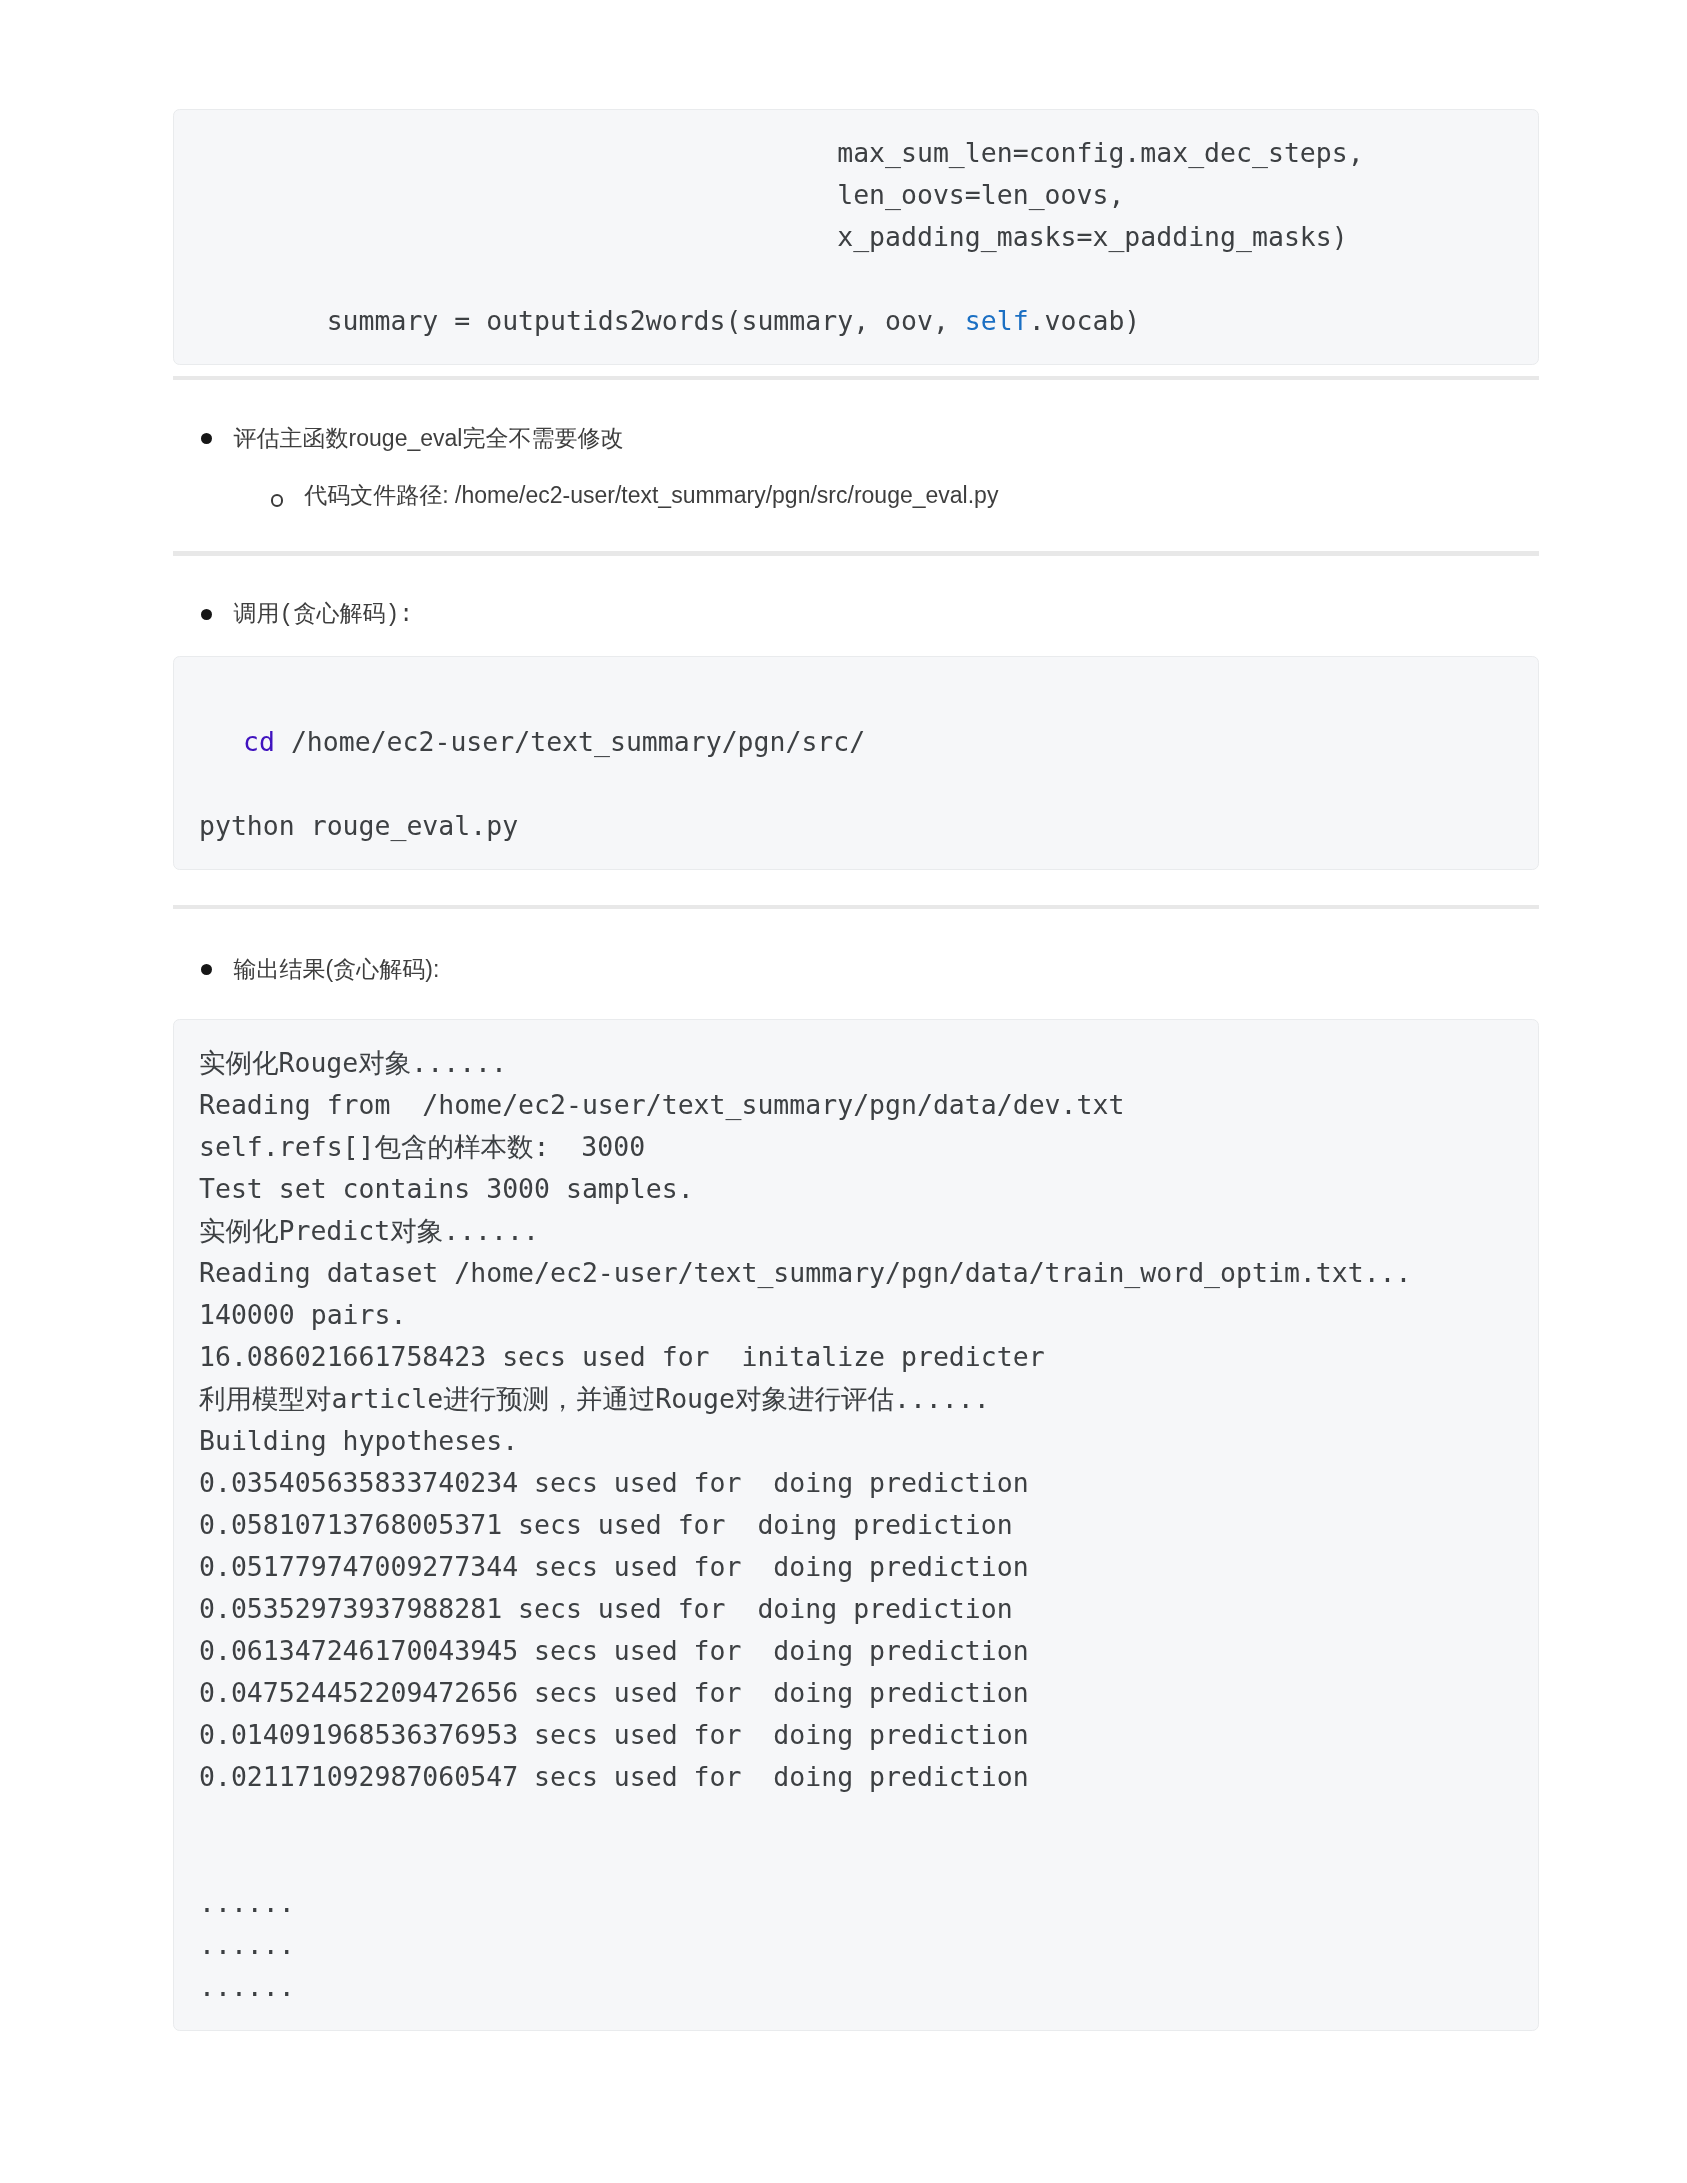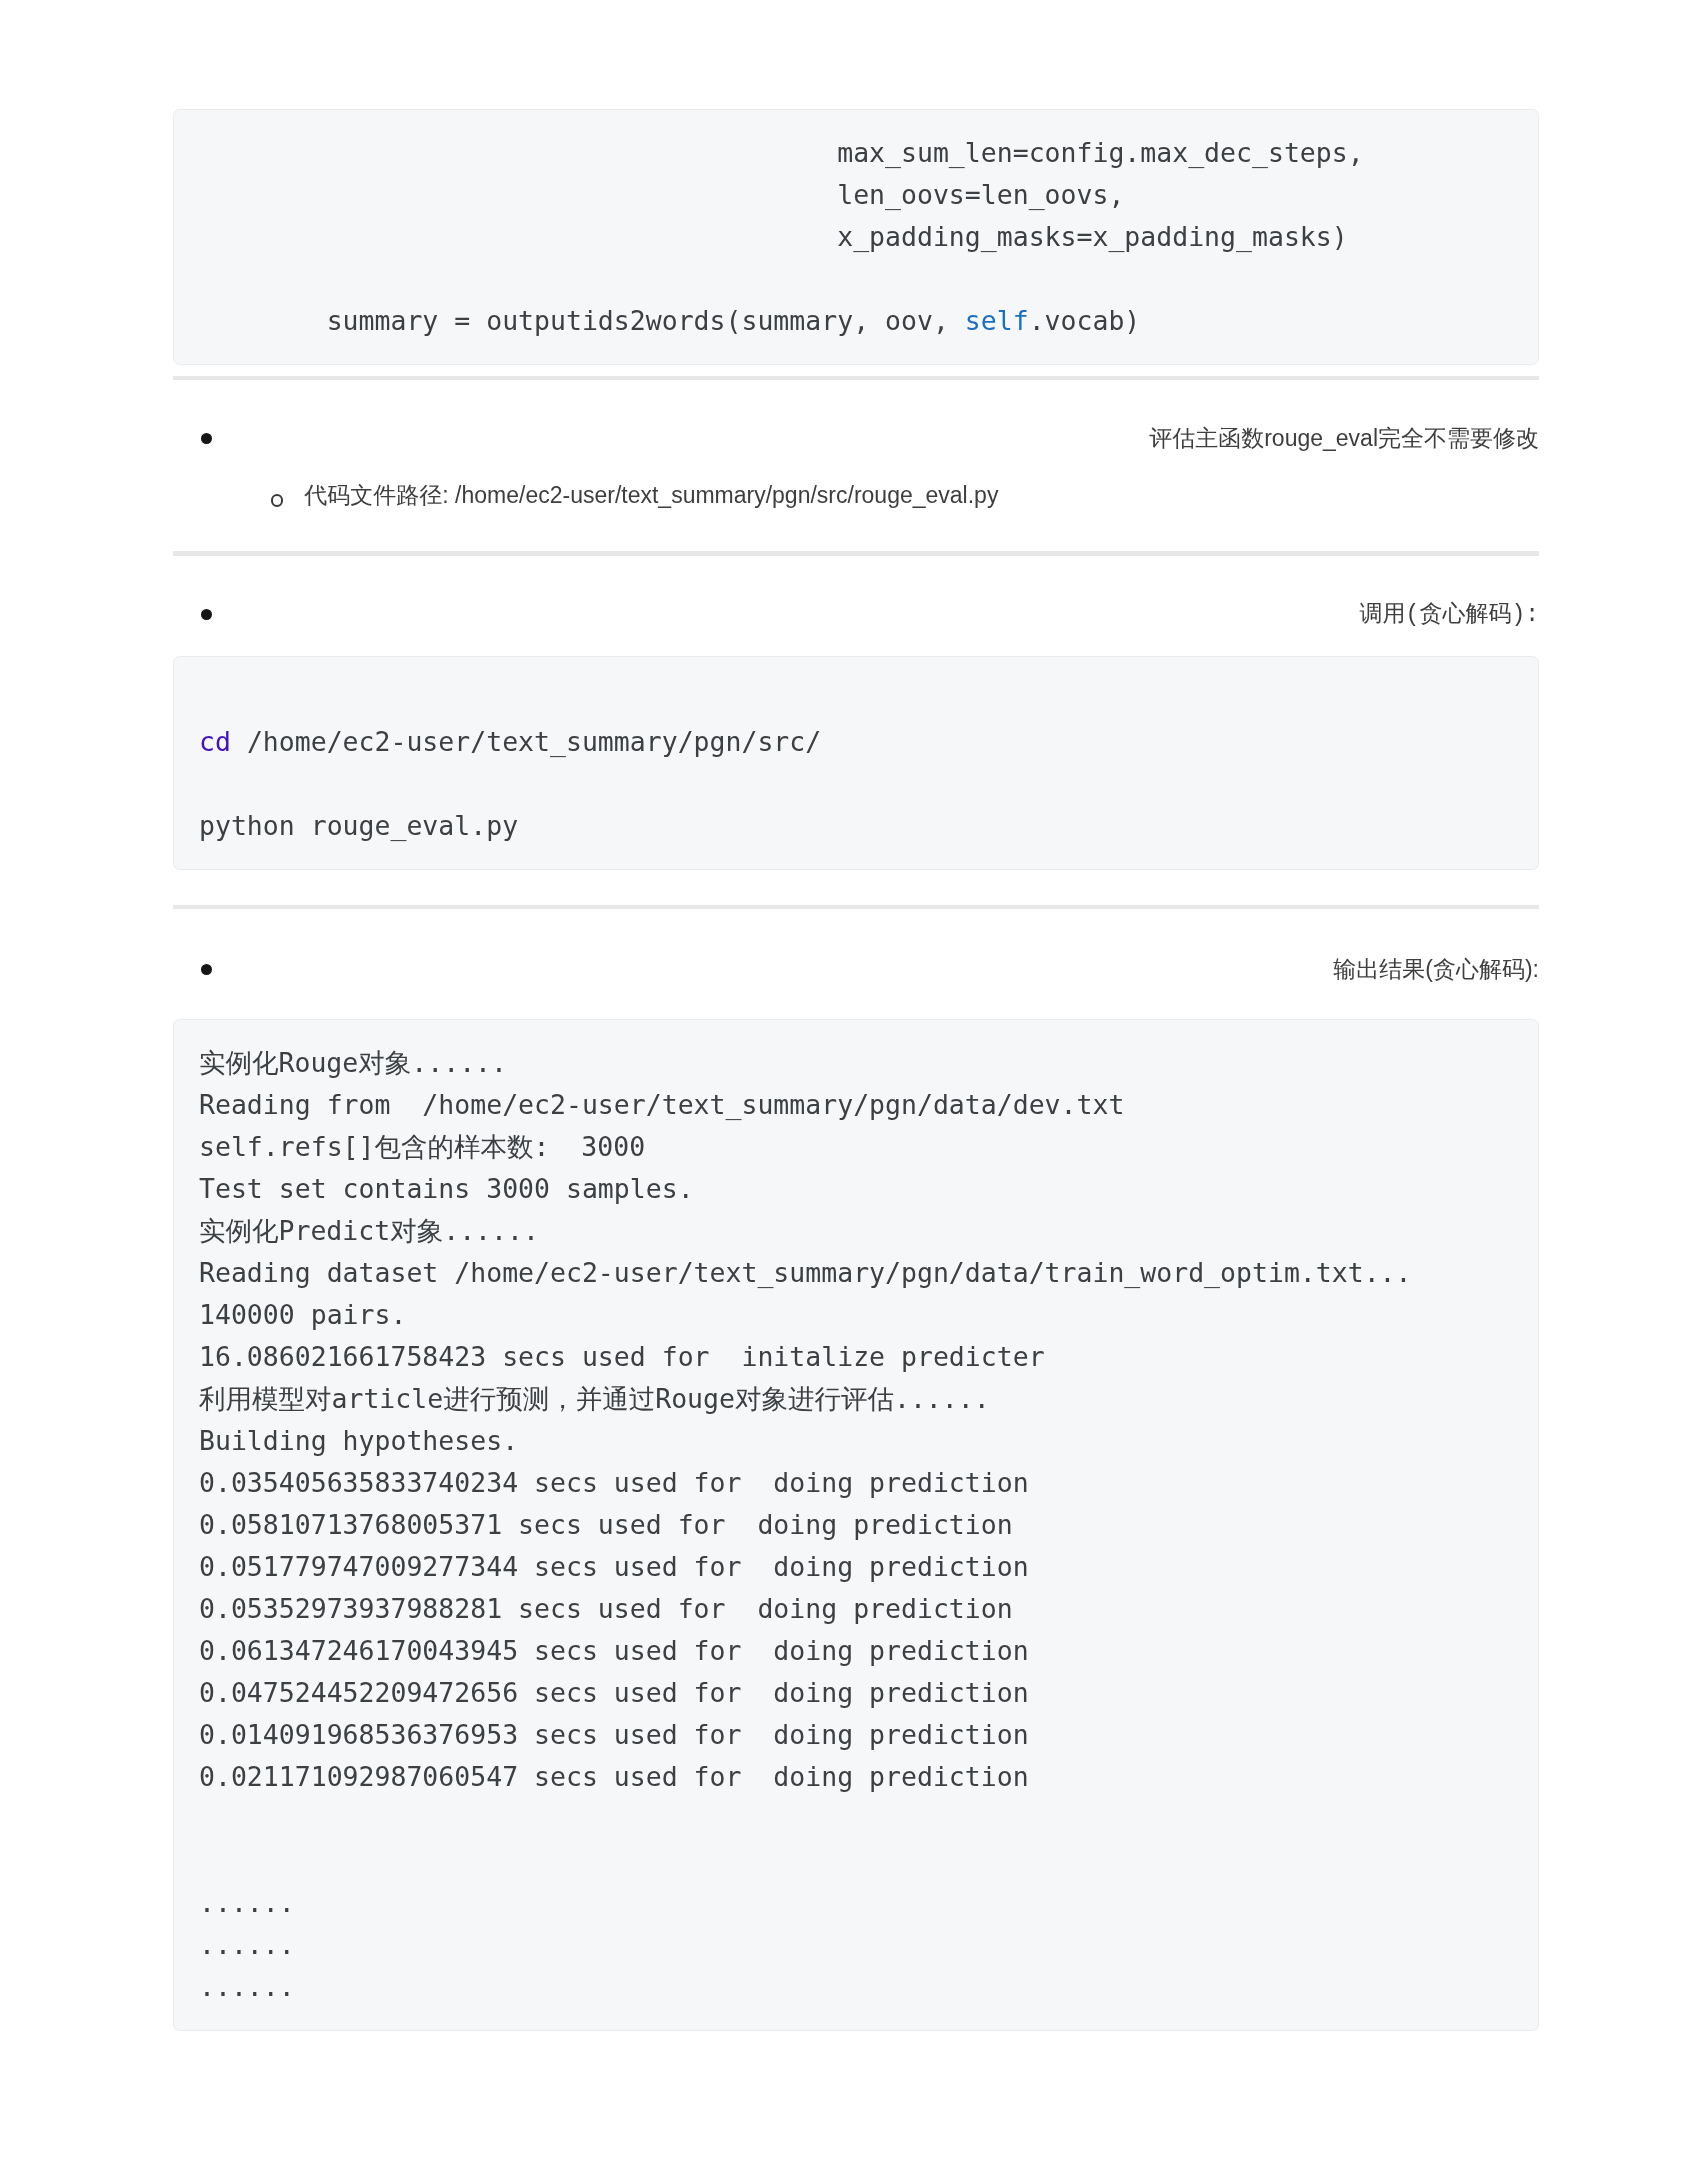--- a/index.html
+++ b/index.html
@@ -40,41 +40,41 @@
   #hr1{margin-top:11px;}
   #hr2{margin-top:40px;}
   #hr3{margin-top:35px;}
   .bullet{
     display:flex;
     align-items:flex-start;
     font-size:23px;
     line-height:32px;
     color:var(--body-text,#3e3e3e);
   }
-  .bullet.l1{margin-left:27.6px;justify-content:space-between;}
+  .bullet.l1{margin-left:27.6px;}
   .bullet.l2{margin-left:98px;}
   #bullet-eval{margin-top:42px;}
   #bullet-eval-path{margin-top:25px;align-items:center;}
   #bullet-call{margin-top:43px;font-family:Liberation Mono, monospace;}
   #bullet-output{margin-top:44px;}
   .marker{flex:0 0 auto;display:inline-block;}
   .marker.disc{
     width:11px;height:11px;border-radius:50%;
     background:#161616;
     margin:10.5px 22px 0 0;
   }
   .marker.circle{
     width:8.3px;height:8.3px;border-radius:50%;
     background:transparent;
     border:2.2px solid #3a3a3a;
     margin:10px 21px 0 0;
   }
   .tok-plain{color:var(--code-text,#3d4043);}
   .tok-comment{color:var(--comment,#b05b10);}
-  .tok-keyword{color:var(--keyword,#4013bf);}
+  .tok-keyword{color:var(--keyword,#4013bf);margin-left:44px;}
   .tok-self{color:var(--self-ref,#1a6fc3);}
 </style>
 </head>
 <body>
 
 <div class="content">
 
   <pre class="code-block" id="cb1"><div><span class="tok-plain">                                        max_sum_len=config.max_dec_steps,</span></div><div><span class="tok-plain">                                        len_oovs=len_oovs,</span></div><div><span class="tok-plain">                                        x_padding_masks=x_padding_masks)</span></div><div>&nbsp;</div><div><span class="tok-plain">        summary = outputids2words(summary, oov, </span><span class="tok-self">self</span><span class="tok-plain">.vocab)</span></div></pre>
 
   <hr class="divider" id="hr1">

